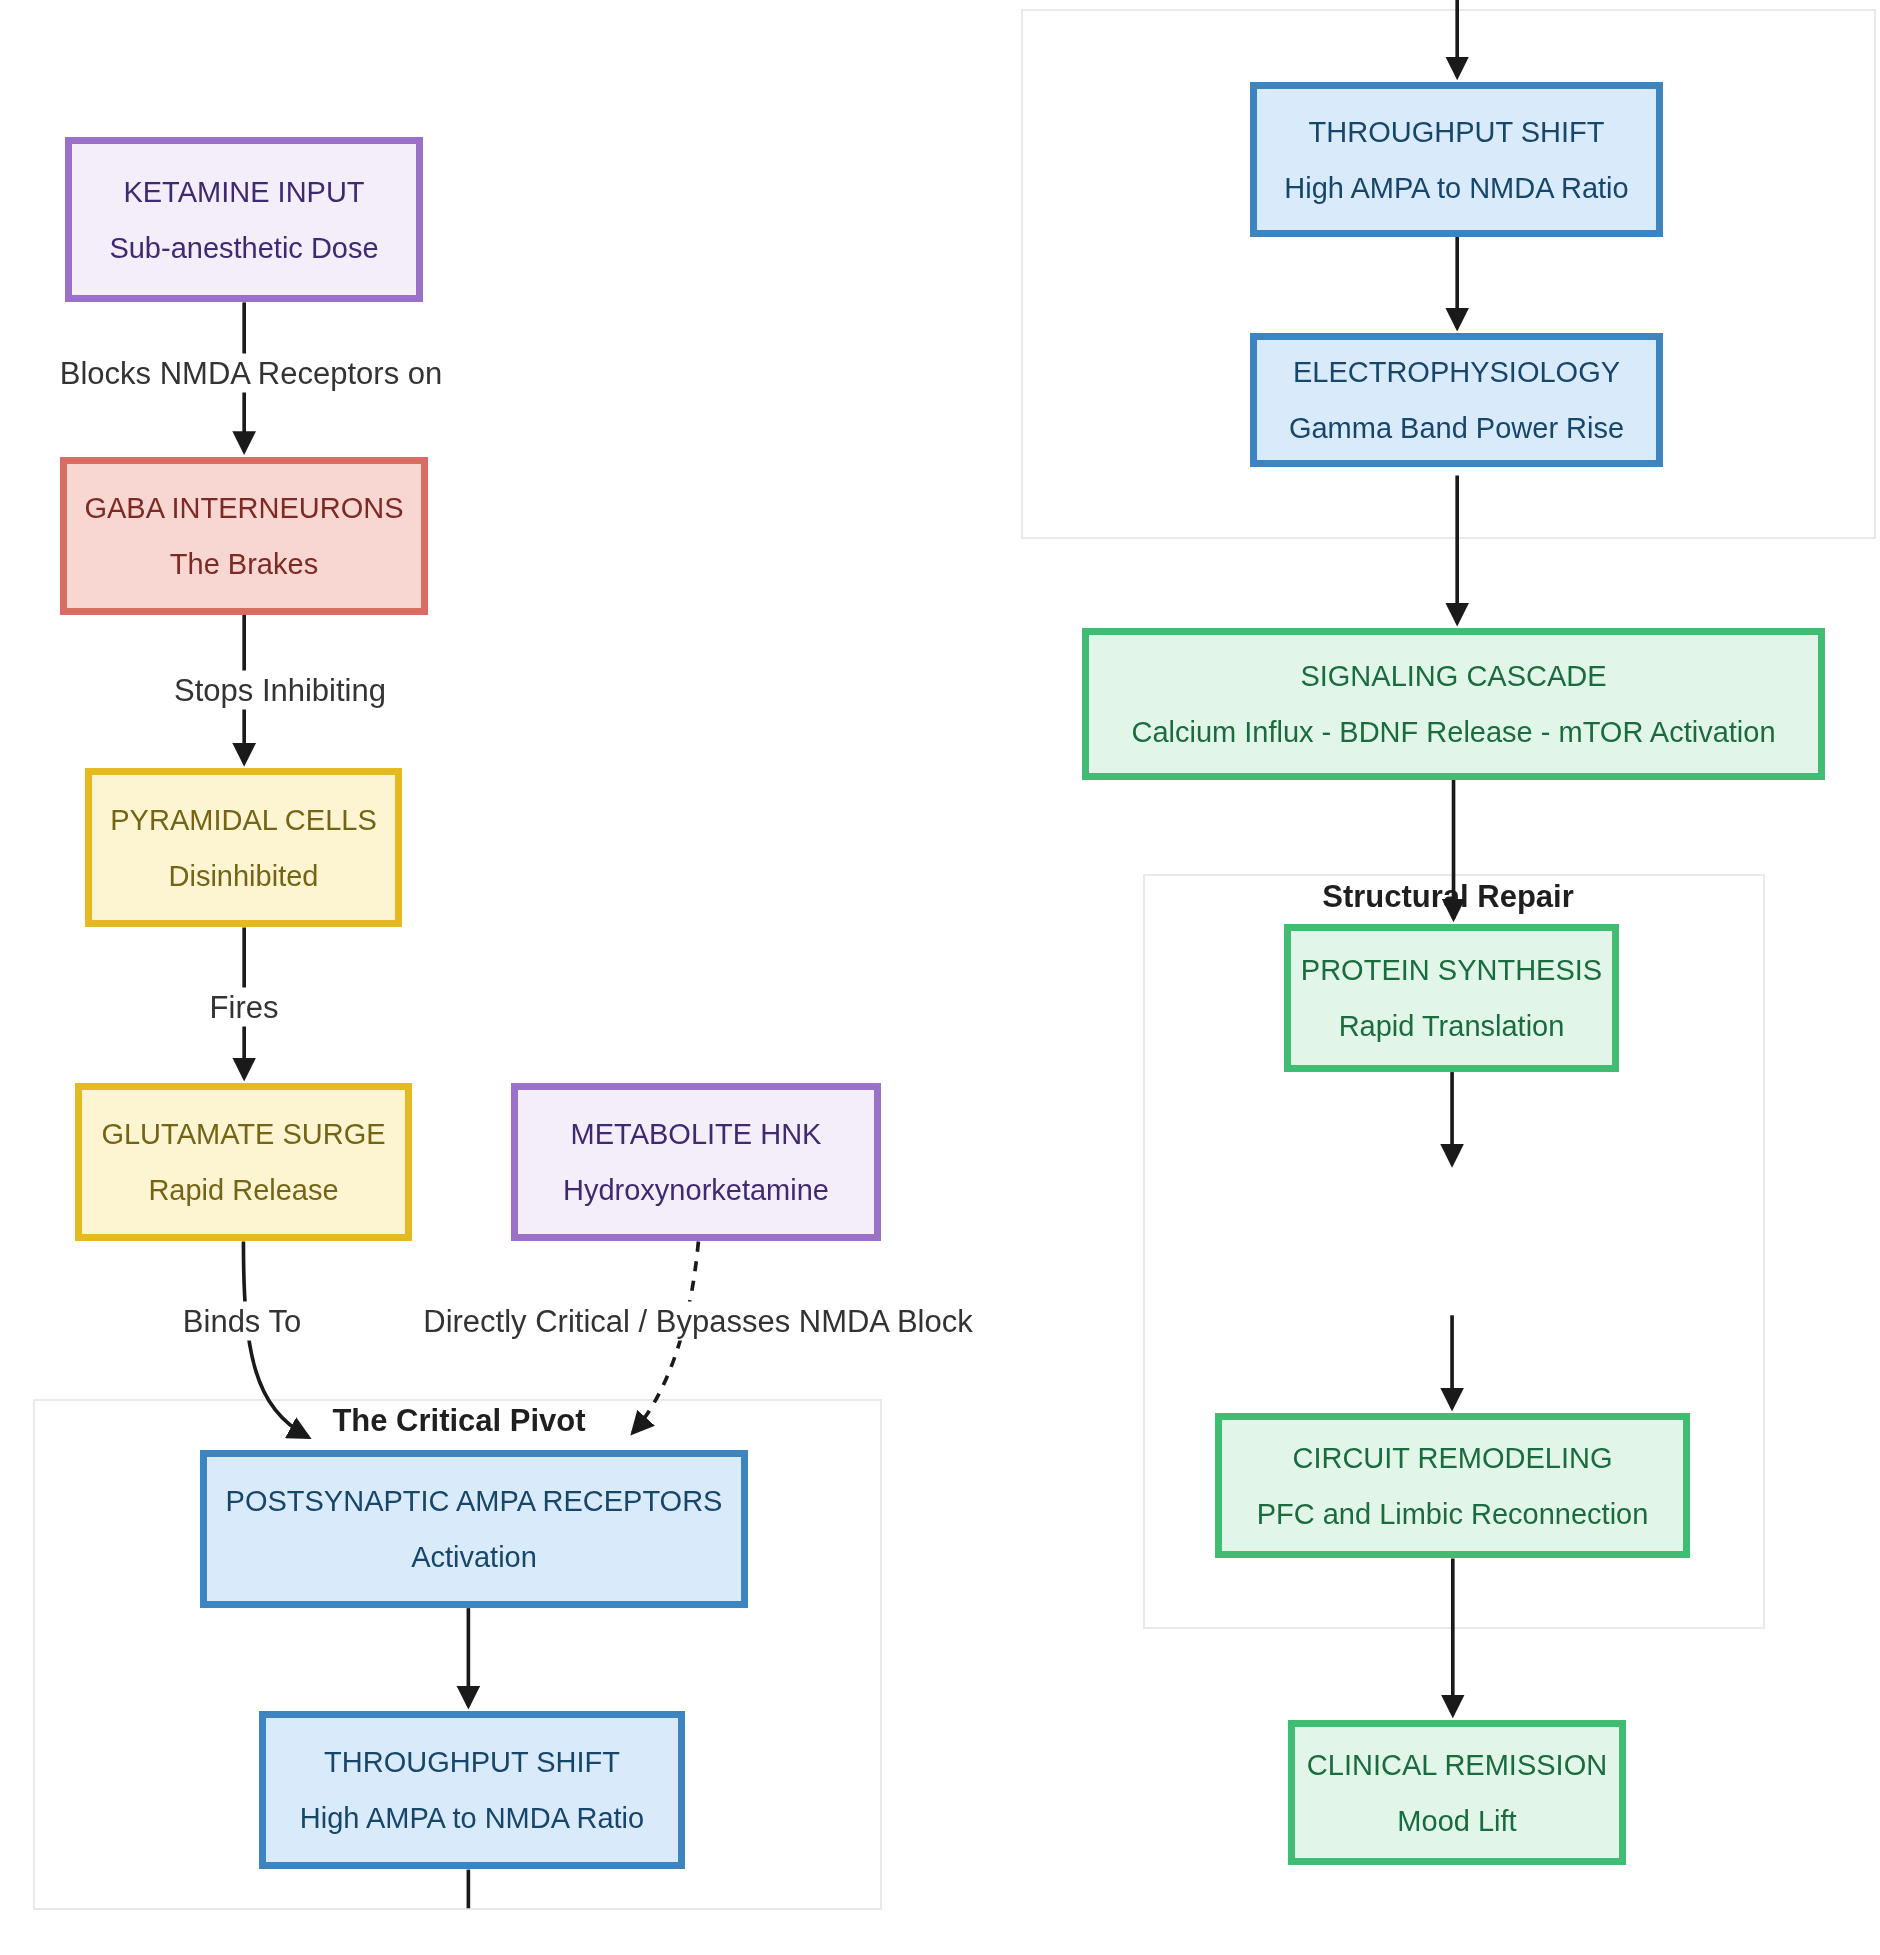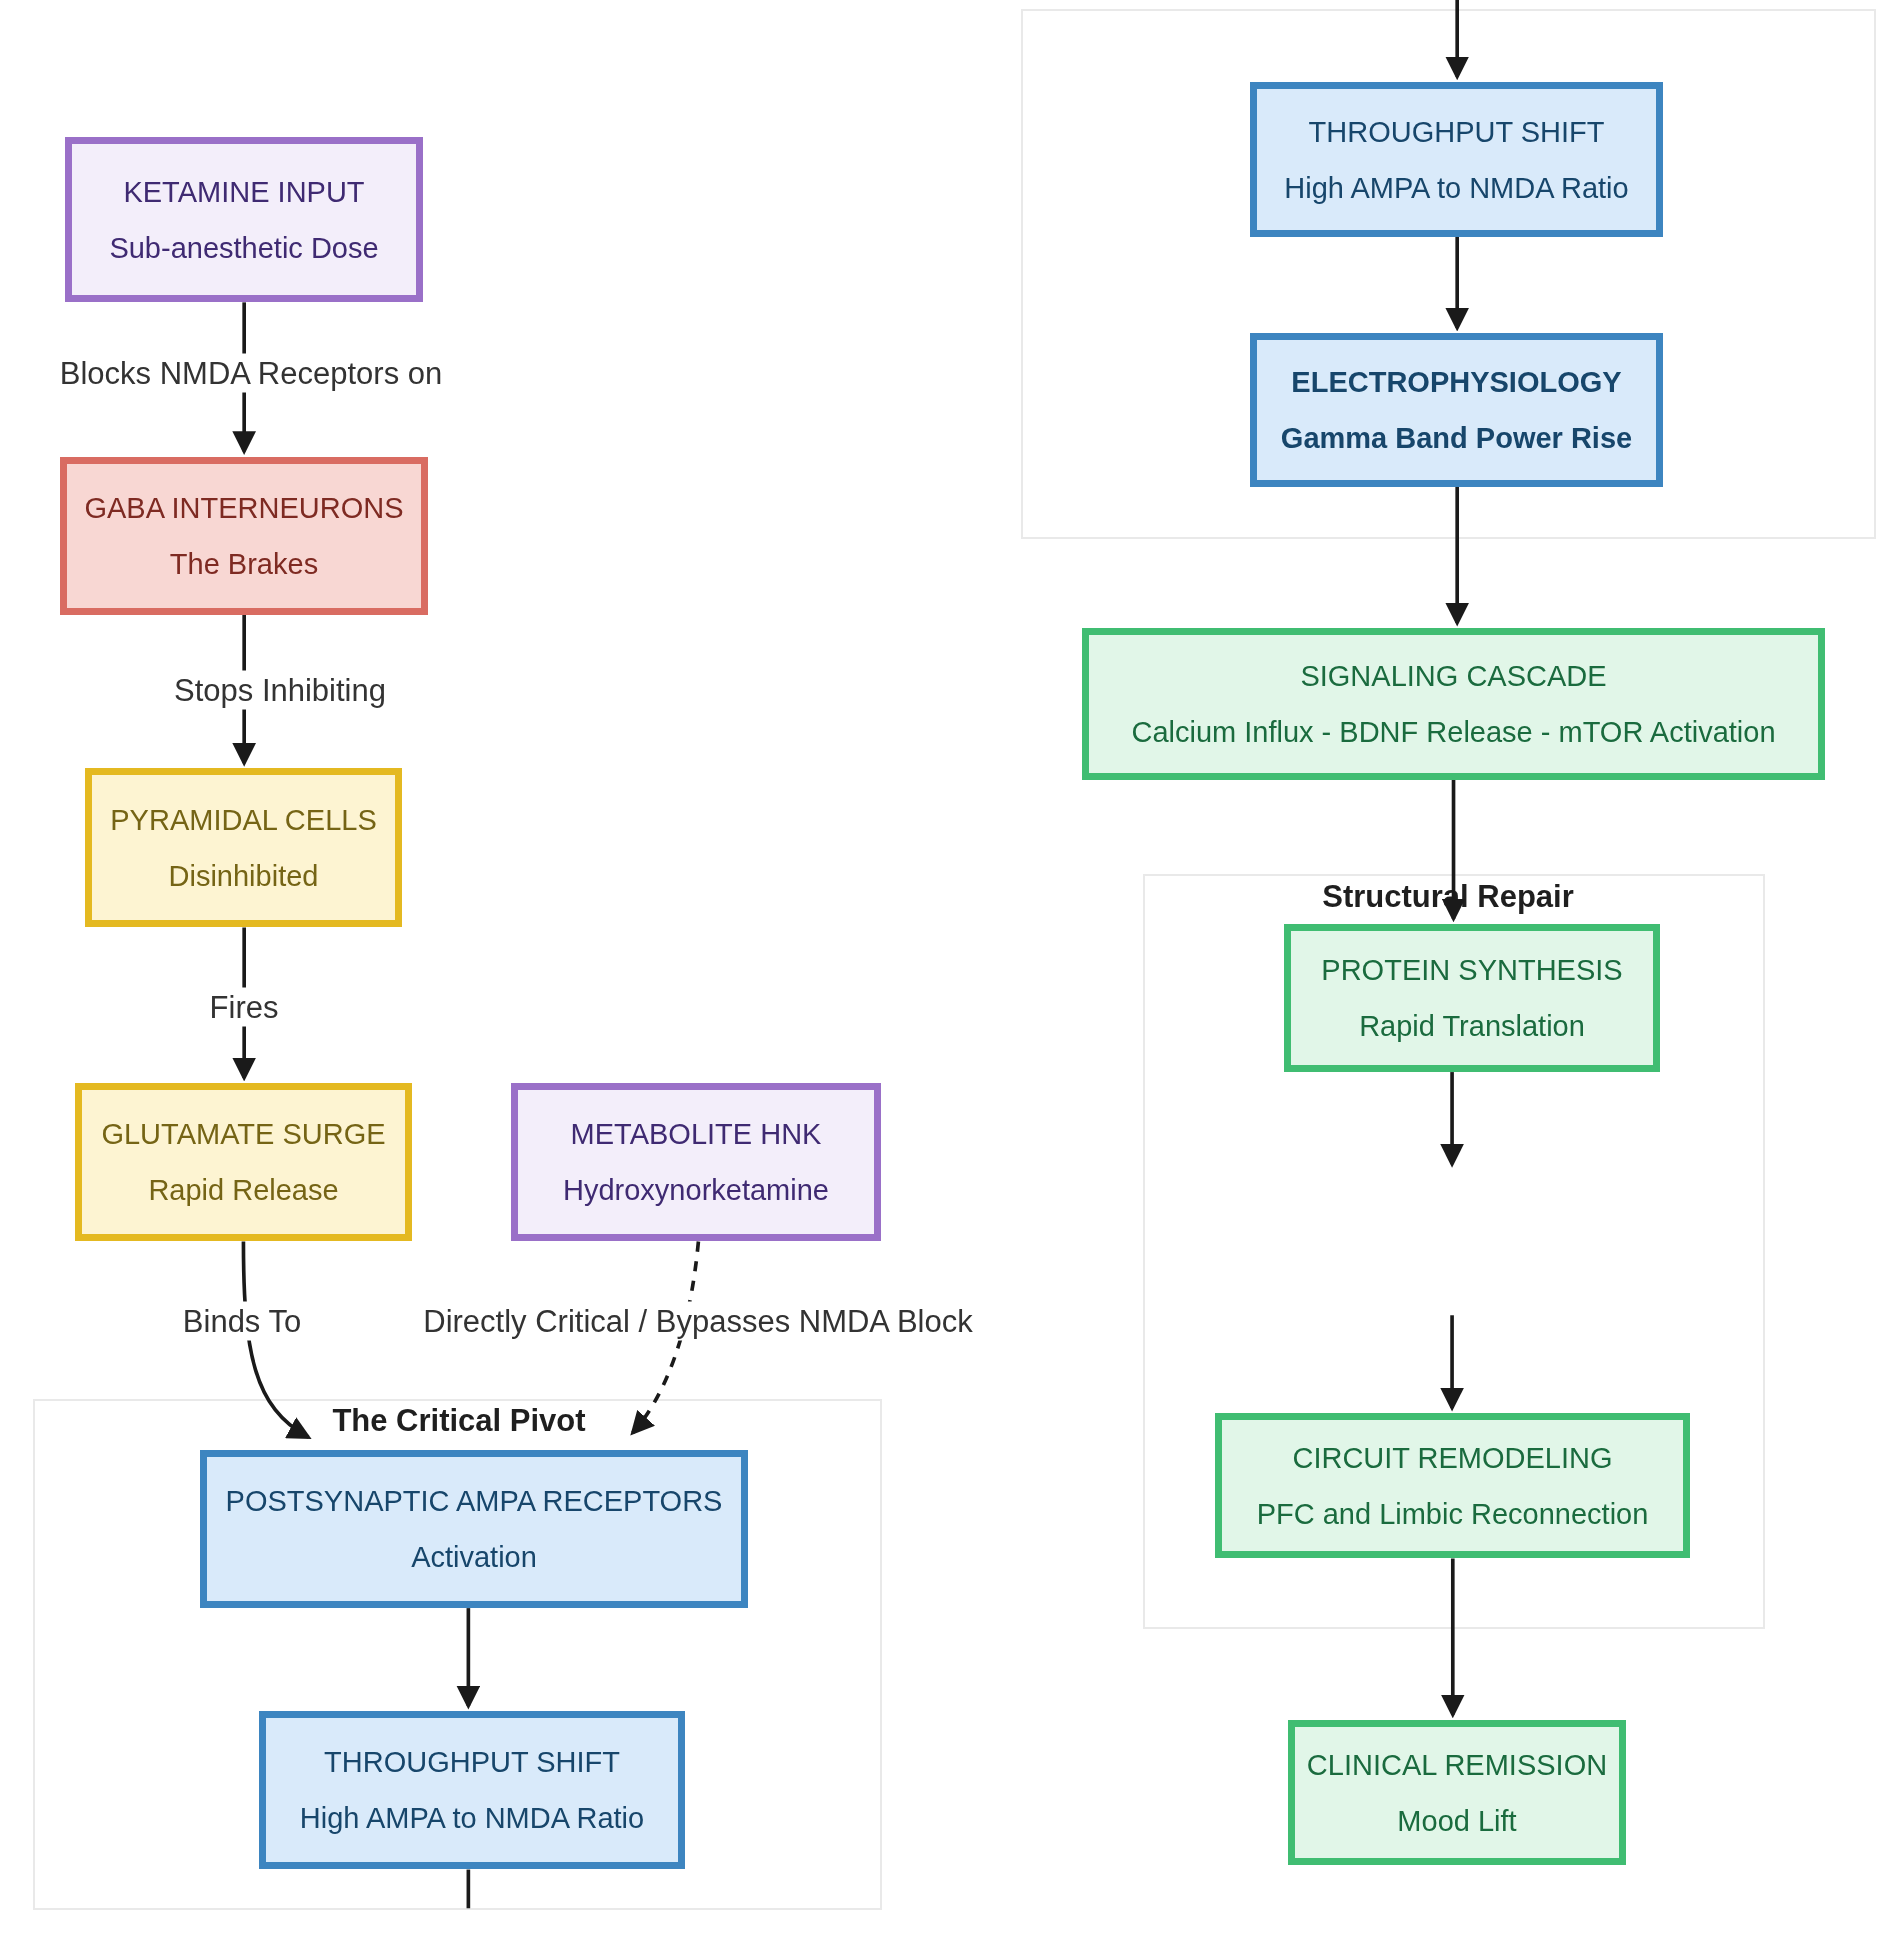--- a/index.html
+++ b/index.html
@@ -80,29 +80,29 @@
   </div>
   <div class="node" style="left: 259px; top: 1711px; width: 426px; height: 158px; background: rgb(217, 234, 250); border-color: rgb(61, 133, 192); color: rgb(23, 70, 107);">
     <span class="title">THROUGHPUT SHIFT</span>
     <span class="subtitle">High AMPA to NMDA Ratio</span>
   </div>
 
   <div class="node" style="left: 1250px; top: 82px; width: 413px; height: 155px; background: rgb(217, 234, 250); border-color: rgb(61, 133, 192); color: rgb(23, 70, 107);">
     <span class="title">THROUGHPUT SHIFT</span>
     <span class="subtitle">High AMPA to NMDA Ratio</span>
   </div>
-  <div class="node" style="left: 1250px; top: 333px; width: 413px; height: 154px; background: rgb(217, 234, 250); border-color: rgb(61, 133, 192); color: rgb(23, 70, 107); font-weight: bold;">
+  <div class="node" style="left: 1250px; top: 333px; width: 413px; height: 134px; background: rgb(217, 234, 250); border-color: rgb(61, 133, 192); color: rgb(23, 70, 107);">
     <span class="title">ELECTROPHYSIOLOGY</span>
     <span class="subtitle">Gamma Band Power Rise</span>
   </div>
   <div class="node" style="left: 1082px; top: 628px; width: 743px; height: 152px; background: rgb(225, 246, 232); border-color: rgb(64, 189, 114); color: rgb(26, 107, 62);">
     <span class="title">SIGNALING CASCADE</span>
     <span class="subtitle">Calcium Influx - BDNF Release - mTOR Activation</span>
   </div>
-  <div class="node" style="left: 1284px; top: 924px; width: 376px; height: 148px; background: rgb(225, 246, 232); border-color: rgb(64, 189, 114); color: rgb(26, 107, 62); text-align: center;">
+  <div class="node" style="left: 1284px; top: 924px; width: 335px; height: 148px; background: rgb(225, 246, 232); border-color: rgb(64, 189, 114); color: rgb(26, 107, 62); text-align: center;">
     <span class="title">PROTEIN SYNTHESIS</span>
     <span class="subtitle">Rapid Translation</span>
   </div>
   <div class="node" style="left: 1215px; top: 1413px; width: 475px; height: 145px; background: rgb(225, 246, 232); border-color: rgb(64, 189, 114); color: rgb(26, 107, 62);">
     <span class="title">CIRCUIT REMODELING</span>
     <span class="subtitle">PFC and Limbic Reconnection</span>
   </div>
   <div class="node" style="left: 1288px; top: 1720px; width: 338px; height: 145px; background: rgb(225, 246, 232); border-color: rgb(64, 189, 114); color: rgb(26, 107, 62);">
     <span class="title">CLINICAL REMISSION</span>
     <span class="subtitle">Mood Lift</span>

